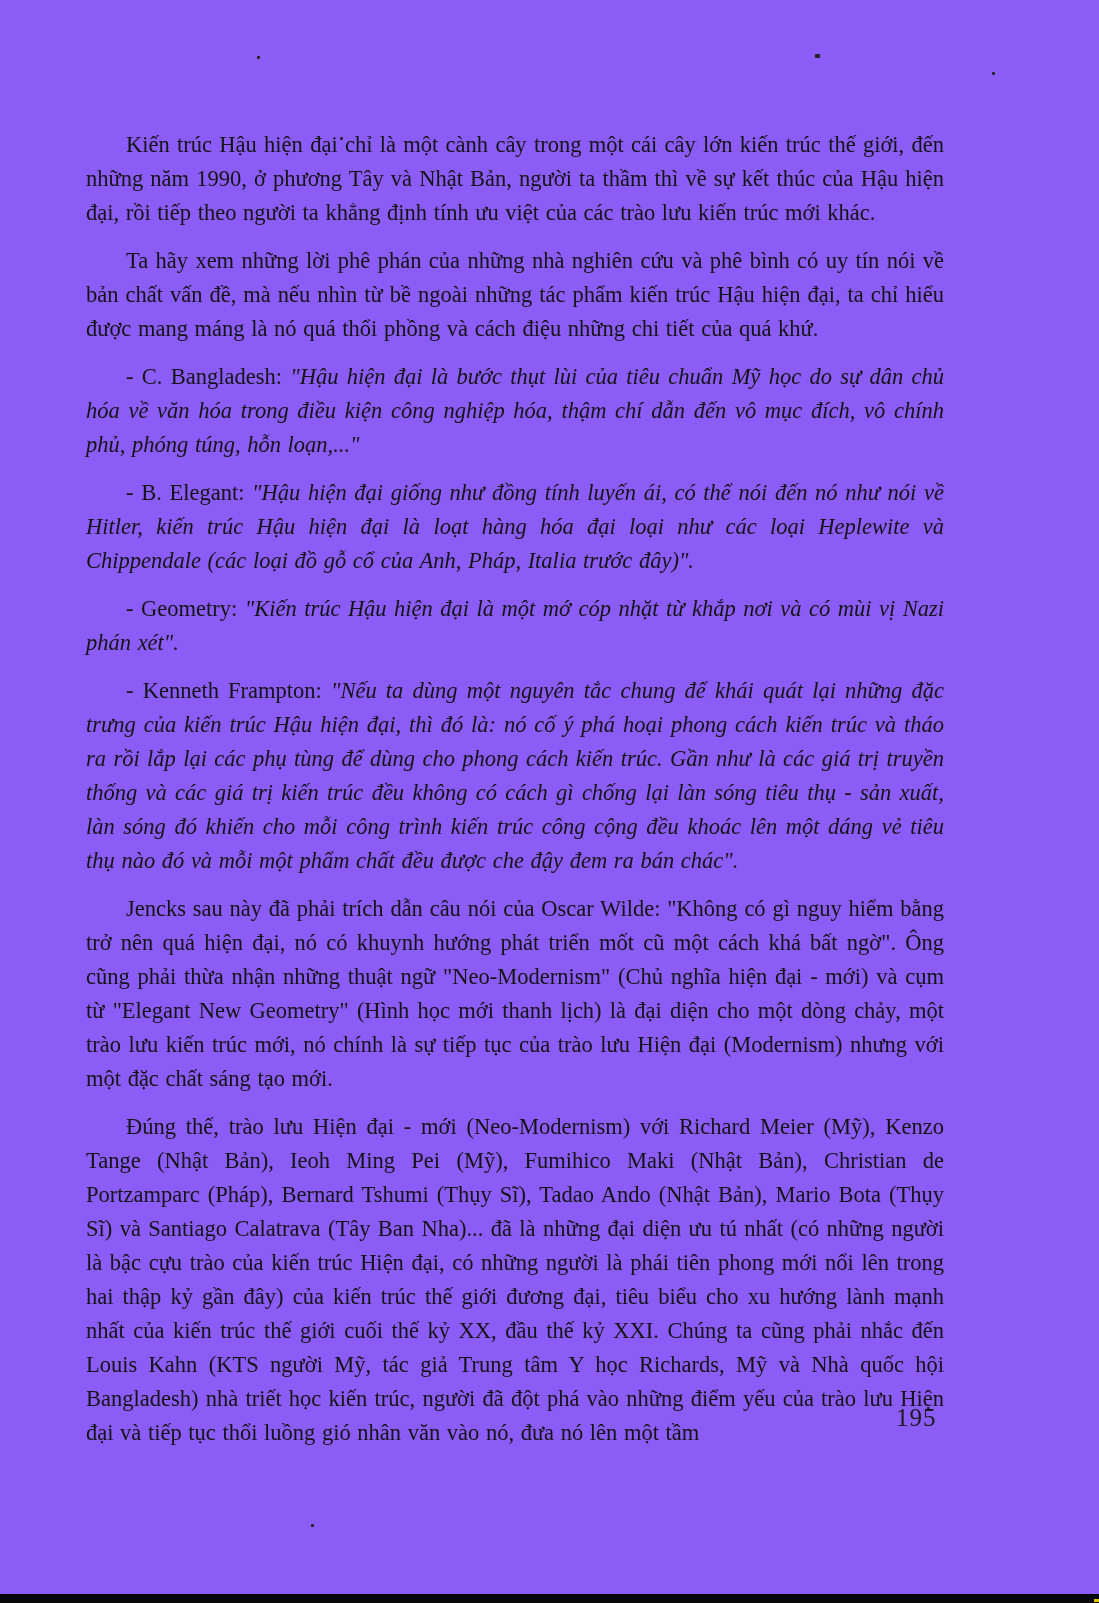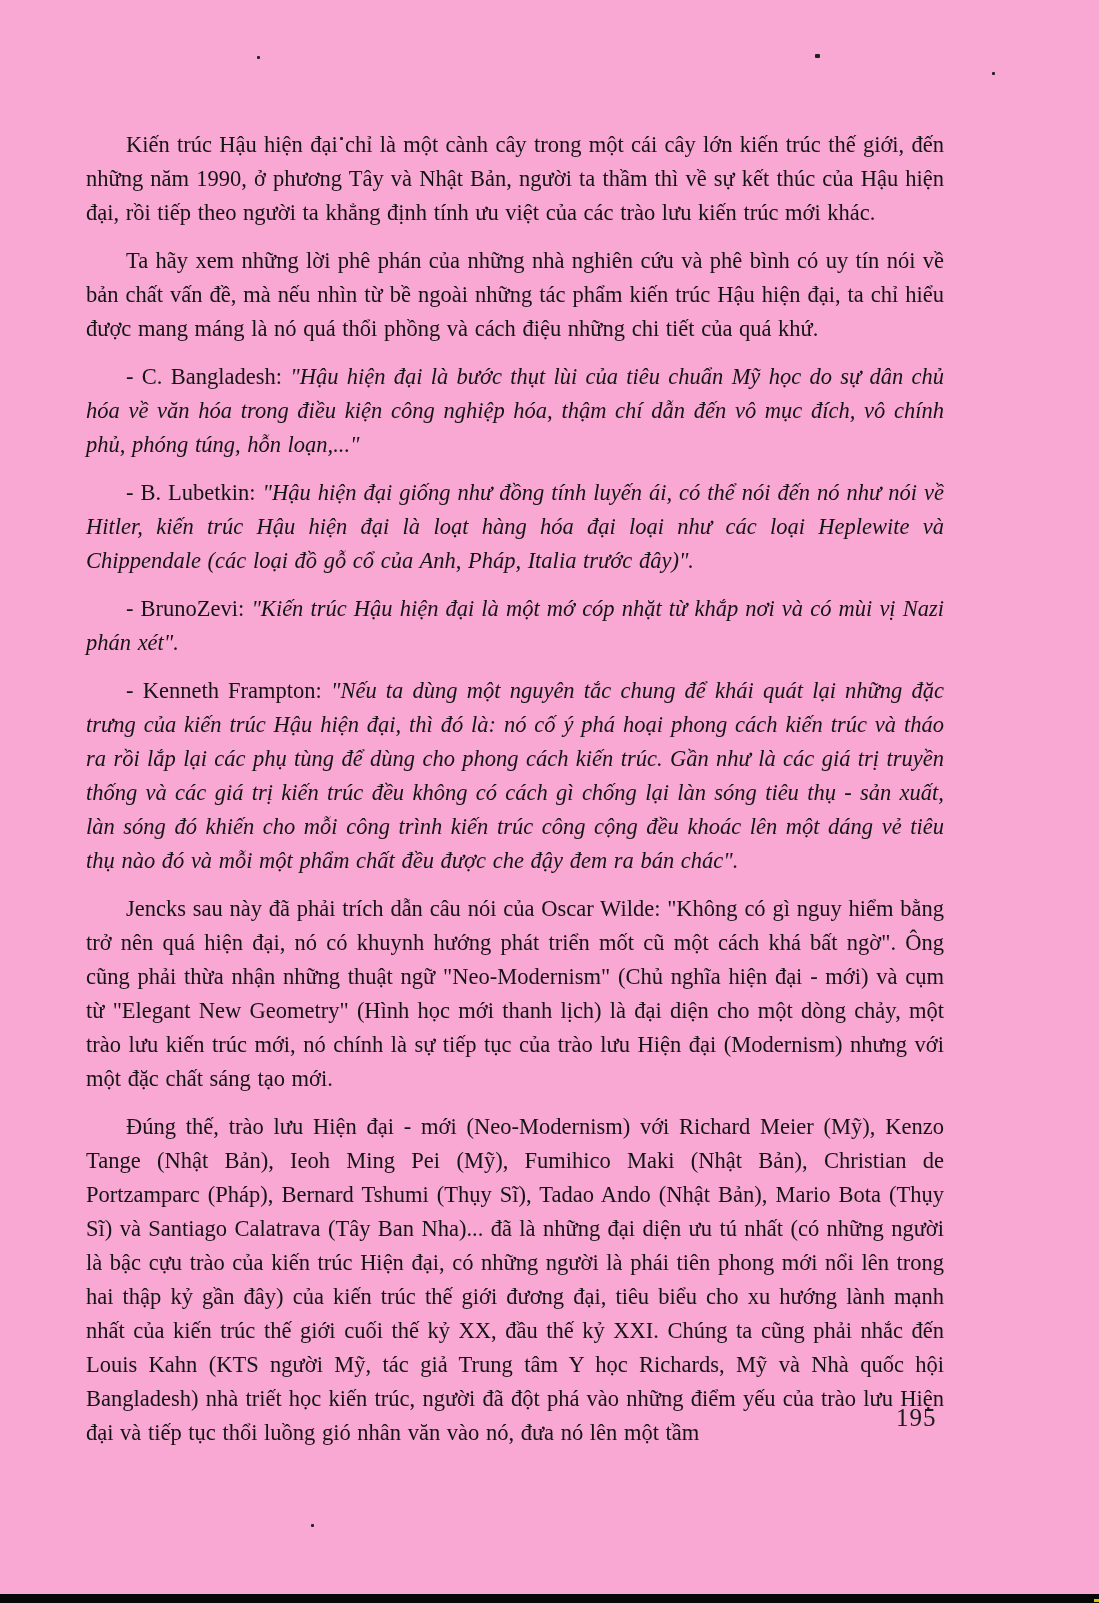--- a/index.html
+++ b/index.html
@@ -7,21 +7,21 @@
     width: 1099px;
     height: 1603px;
     background: #fdfdfb;
     position: relative;
     overflow: hidden;
     font-family: "Liberation Serif", serif;
   }
   .page {
     position: absolute;
     inset: 0;
-    background: #f9a8d4;
+    background: #8b5cf6;
     padding-left: 48px;
   }
   .text-block {
     position: absolute;
     left: 86px;
     top: 128px;
     width: 858px;
   }
   p.para {
     font-size: 22.5px;
@@ -83,23 +83,23 @@
   <div class="speck s5"></div>
 
   <div class="text-block">
 
     <p class="para"><span class="lead"></span><span class="quote-body">Kiến trúc Hậu hiện đại chỉ là một cành cây trong một cái cây lớn kiến trúc thế giới, đến những năm 1990, ở phương Tây và Nhật Bản, người ta thầm thì về sự kết thúc của Hậu hiện đại, rồi tiếp theo người ta khẳng định tính ưu việt của các trào lưu kiến trúc mới khác.</span></p>
 
     <p class="para"><span class="lead"></span><span class="quote-body">Ta hãy xem những lời phê phán của những nhà nghiên cứu và phê bình có uy tín nói về bản chất vấn đề, mà nếu nhìn từ bề ngoài những tác phẩm kiến trúc Hậu hiện đại, ta chỉ hiểu được mang máng là nó quá thổi phồng và cách điệu những chi tiết của quá khứ.</span></p>
 
     <p class="para"><span class="lead">- C. Bangladesh: </span><span class="quote-body italic">"Hậu hiện đại là bước thụt lùi của tiêu chuẩn Mỹ học do sự dân chủ hóa về văn hóa trong điều kiện công nghiệp hóa, thậm chí dẫn đến vô mục đích, vô chính phủ, phóng túng, hỗn loạn,..."</span></p>
 
-    <p class="para"><span class="lead">- B. Lubetkin: </span><span class="quote-body italic">"Hậu hiện đại giống như đồng tính luyến ái, có thể nói đến nó như nói về Hitler, kiến trúc Hậu hiện đại là loạt hàng hóa đại loại như các loại Heplewite và Chippendale (các loại đồ gỗ cổ của Anh, Pháp, Italia trước đây)".</span></p>
+    <p class="para"><span class="lead">- B. Elegant: </span><span class="quote-body italic">"Hậu hiện đại giống như đồng tính luyến ái, có thể nói đến nó như nói về Hitler, kiến trúc Hậu hiện đại là loạt hàng hóa đại loại như các loại Heplewite và Chippendale (các loại đồ gỗ cổ của Anh, Pháp, Italia trước đây)".</span></p>
 
-    <p class="para"><span class="lead">- BrunoZevi: </span><span class="quote-body italic">"Kiến trúc Hậu hiện đại là một mớ cóp nhặt từ khắp nơi và có mùi vị Nazi phán xét".</span></p>
+    <p class="para"><span class="lead">- Geometry: </span><span class="quote-body italic">"Kiến trúc Hậu hiện đại là một mớ cóp nhặt từ khắp nơi và có mùi vị Nazi phán xét".</span></p>
 
     <p class="para"><span class="lead">- Kenneth Frampton: </span><span class="quote-body italic">"Nếu ta dùng một nguyên tắc chung để khái quát lại những đặc trưng của kiến trúc Hậu hiện đại, thì đó là: nó cố ý phá hoại phong cách kiến trúc và tháo ra rồi lắp lại các phụ tùng để dùng cho phong cách kiến trúc. Gần như là các giá trị truyền thống và các giá trị kiến trúc đều không có cách gì chống lại làn sóng tiêu thụ - sản xuất, làn sóng đó khiến cho mỗi công trình kiến trúc công cộng đều khoác lên một dáng vẻ tiêu thụ nào đó và mỗi một phẩm chất đều được che đậy đem ra bán chác".</span></p>
 
     <p class="para"><span class="lead"></span><span class="quote-body">Jencks sau này đã phải trích dẫn câu nói của Oscar Wilde: "Không có gì nguy hiểm bằng trở nên quá hiện đại, nó có khuynh hướng phát triển mốt cũ một cách khá bất ngờ". Ông cũng phải thừa nhận những thuật ngữ "Neo-Modernism" (Chủ nghĩa hiện đại - mới) và cụm từ "Elegant New Geometry" (Hình học mới thanh lịch) là đại diện cho một dòng chảy, một trào lưu kiến trúc mới, nó chính là sự tiếp tục của trào lưu Hiện đại (Modernism) nhưng với một đặc chất sáng tạo mới.</span></p>
 
     <p class="para"><span class="lead"></span><span class="quote-body">Đúng thế, trào lưu Hiện đại - mới (Neo-Modernism) với Richard Meier (Mỹ), Kenzo Tange (Nhật Bản), Ieoh Ming Pei (Mỹ), Fumihico Maki (Nhật Bản), Christian de Portzamparc (Pháp), Bernard Tshumi (Thụy Sĩ), Tadao Ando (Nhật Bản), Mario Bota (Thụy Sĩ) và Santiago Calatrava (Tây Ban Nha)... đã là những đại diện ưu tú nhất (có những người là bậc cựu trào của kiến trúc Hiện đại, có những người là phái tiên phong mới nổi lên trong hai thập kỷ gần đây) của kiến trúc thế giới đương đại, tiêu biểu cho xu hướng lành mạnh nhất của kiến trúc thế giới cuối thế kỷ XX, đầu thế kỷ XXI. Chúng ta cũng phải nhắc đến Louis Kahn (KTS người Mỹ, tác giả Trung tâm Y học Richards, Mỹ và Nhà quốc hội Bangladesh) nhà triết học kiến trúc, người đã đột phá vào những điểm yếu của trào lưu Hiện đại và tiếp tục thổi luồng gió nhân văn vào nó, đưa nó lên một tầm</span></p>
 
   </div>
 
   <div class="page-number">195</div>

